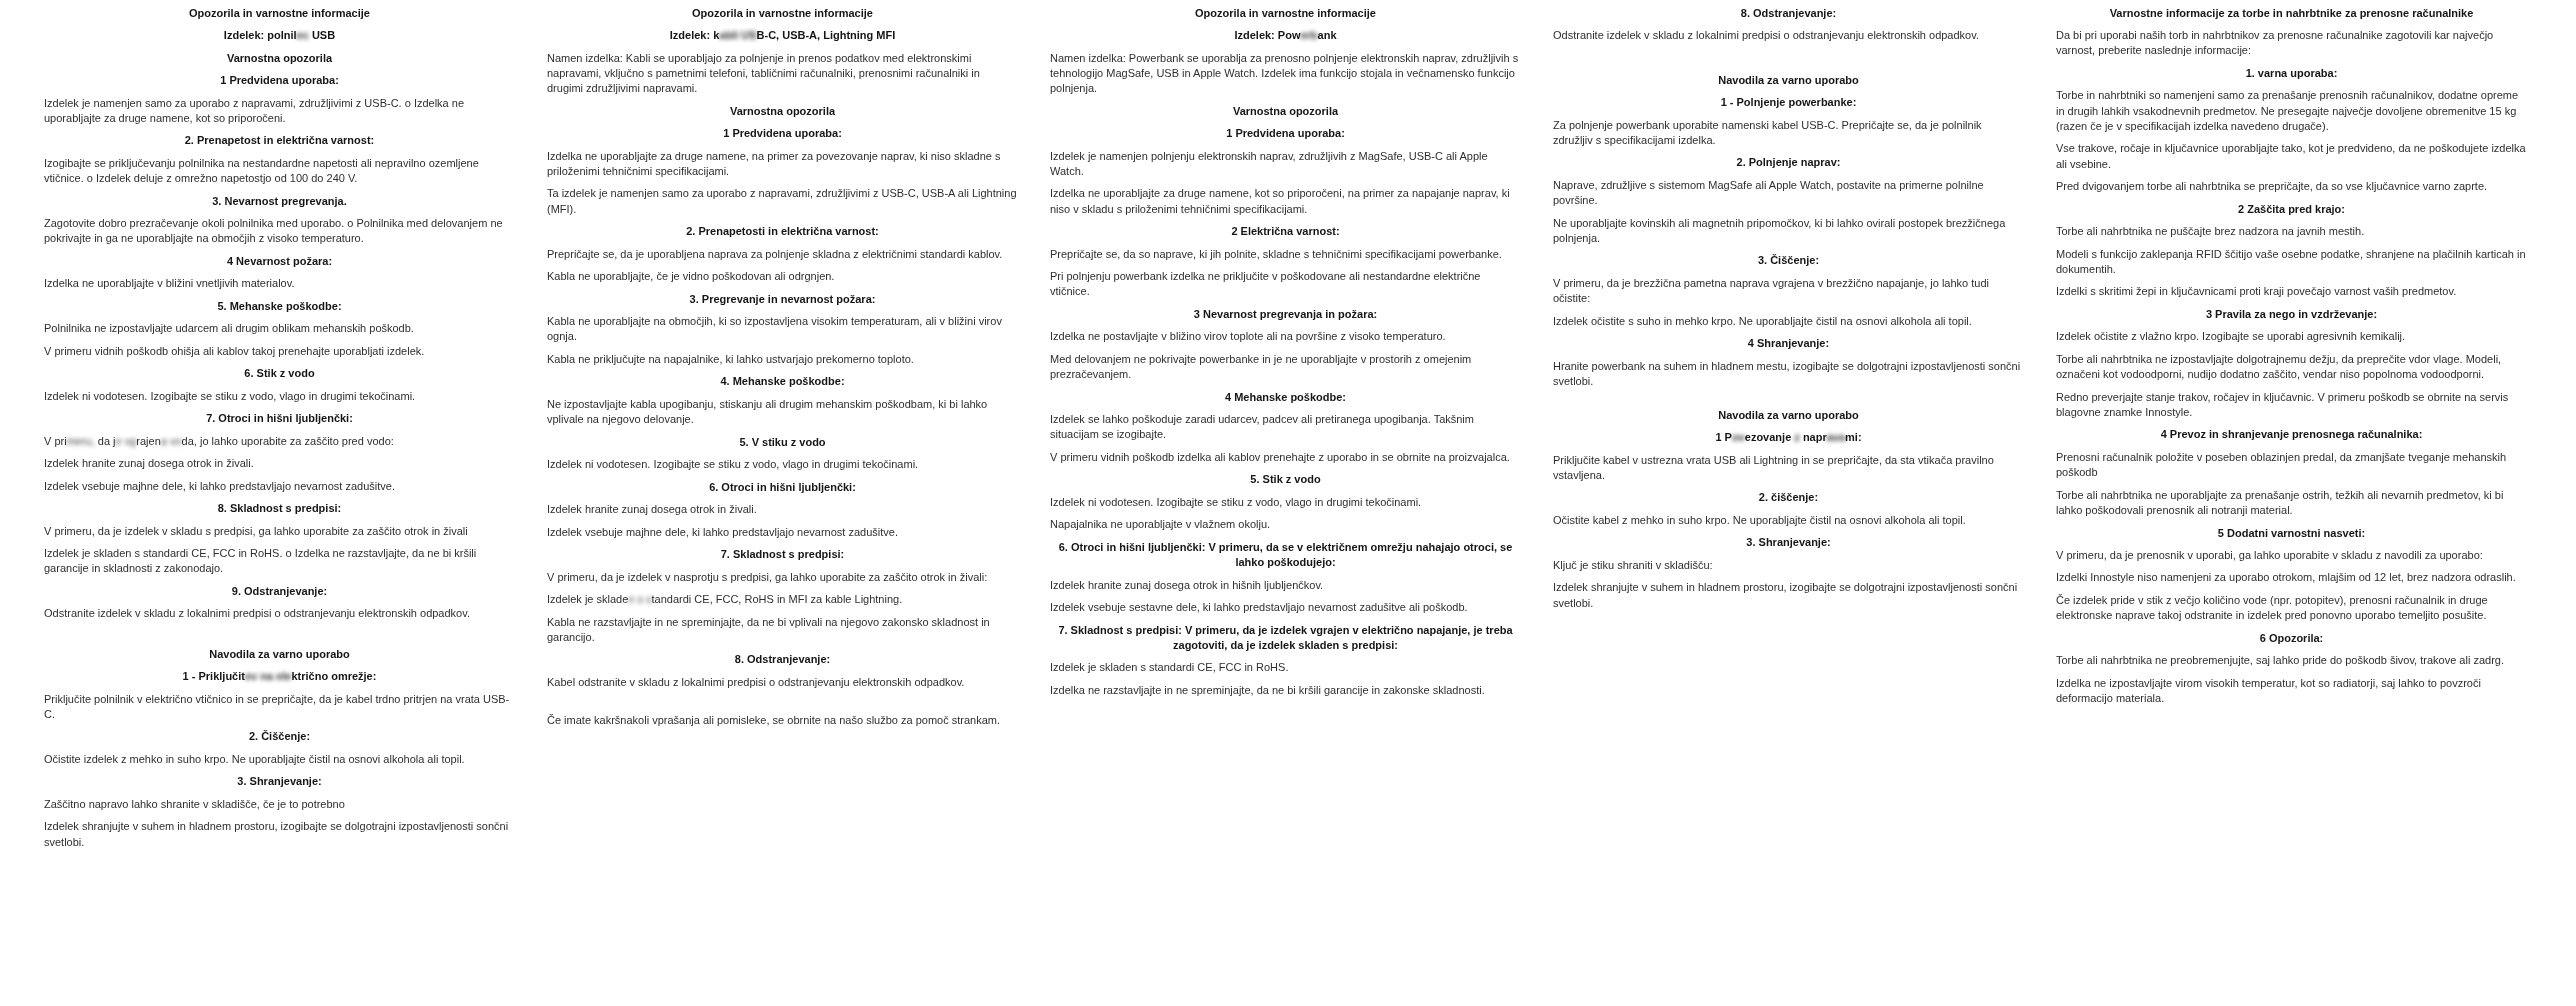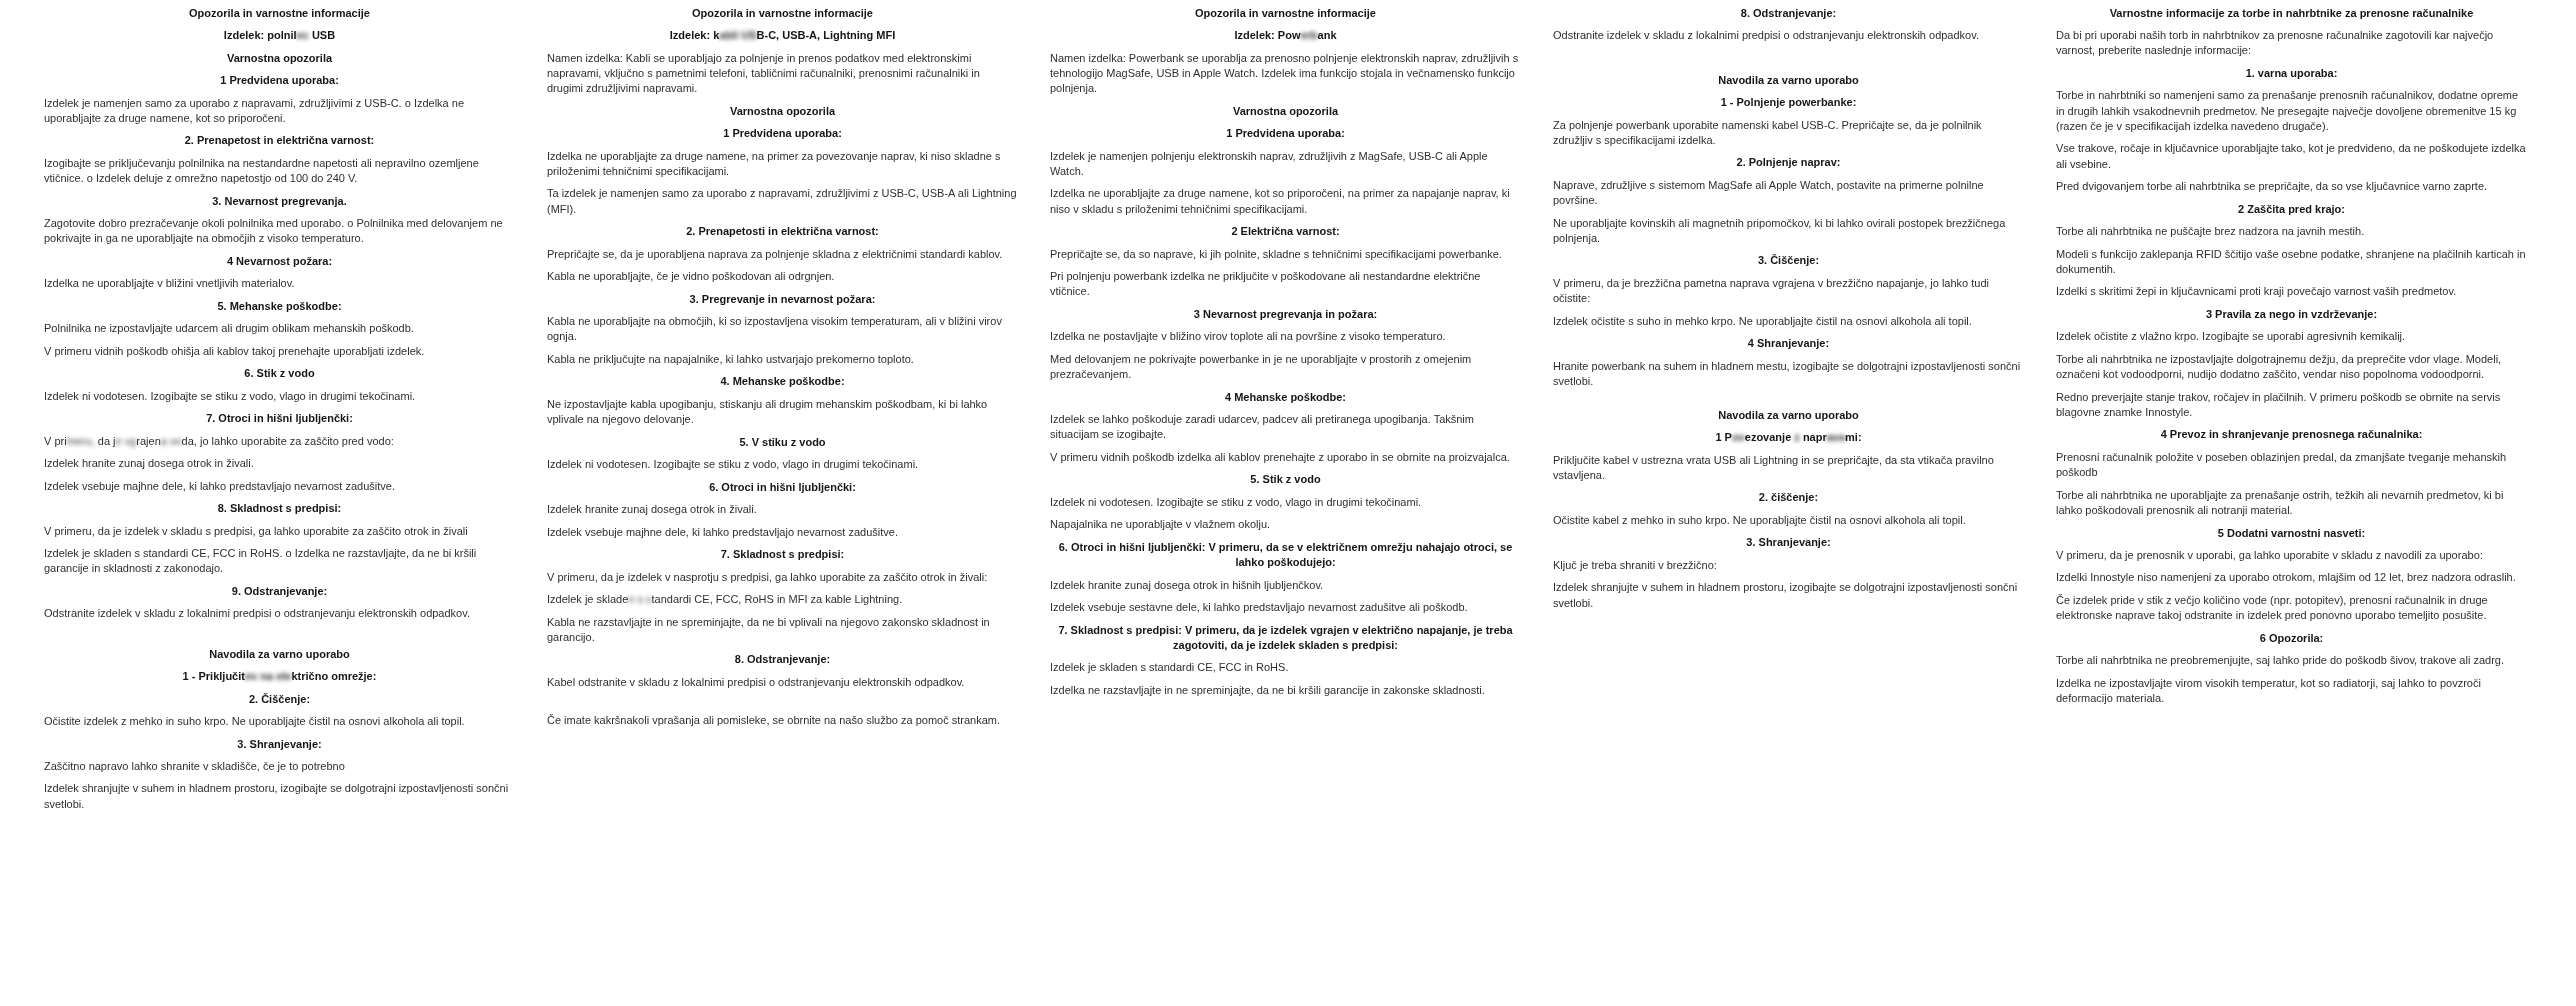--- a/index.html
+++ b/index.html
@@ -68,20 +68,21 @@
       <p class="p">Izdelek hranite zunaj dosega otrok in živali.</p>
       <p class="p">Izdelek vsebuje majhne dele, ki lahko predstavljajo nevarnost zadušitve.</p>
       <div class="h">8. Skladnost s predpisi:</div>
       <p class="p">V primeru, da je izdelek v skladu s predpisi, ga lahko uporabite za zaščito otrok in živali</p>
       <p class="p">Izdelek je skladen s standardi CE, FCC in RoHS. o Izdelka ne razstavljajte, da ne bi kršili garancije in skladnosti z zakonodajo.</p>
       <div class="h">9. Odstranjevanje:</div>
       <p class="p">Odstranite izdelek v skladu z lokalnimi predpisi o odstranjevanju elektronskih odpadkov.</p>
       <div class="gap" style="height: 17.7px;"></div>
       <div class="h">Navodila za varno uporabo</div>
       <div class="h">1 - Priključit<span class="redact">ev na ele</span>ktrično omrežje:</div>
+      <p class="p">Priključite polnilnik v električno vtičnico in se prepričajte, da je kabel trdno pritrjen na vrata USB-C.</p>
       <div class="h">2. Čiščenje:</div>
       <p class="p">Očistite izdelek z mehko in suho krpo. Ne uporabljajte čistil na osnovi alkohola ali topil.</p>
       <div class="h">3. Shranjevanje:</div>
       <p class="p">Zaščitno napravo lahko shranite v skladišče, če je to potrebno</p>
       <p class="p">Izdelek shranjujte v suhem in hladnem prostoru, izogibajte se dolgotrajni izpostavljenosti sončni svetlobi.</p>
     </div>
     <div class="col">
       <div class="h">Opozorila in varnostne informacije</div>
       <div class="h">Izdelek: k<span class="redact">abli US</span>B-C, USB-A, Lightning MFI</div>
       <p class="p">Namen izdelka: Kabli se uporabljajo za polnjenje in prenos podatkov med elektronskimi napravami, vključno s pametnimi telefoni, tabličnimi računalniki, prenosnimi računalniki in drugimi združljivimi napravami.</p>
@@ -153,38 +154,38 @@
       <p class="p">Izdelek očistite s suho in mehko krpo. Ne uporabljajte čistil na osnovi alkohola ali topil.</p>
       <div class="h">4 Shranjevanje:</div>
       <p class="p">Hranite powerbank na suhem in hladnem mestu, izogibajte se dolgotrajni izpostavljenosti sončni svetlobi.</p>
       <div class="gap" style="height: 11.3px;"></div>
       <div class="h">Navodila za varno uporabo</div>
       <div class="h">1 P<span class="redact">ov</span>ezovanje<span class="redact"> z </span>napr<span class="redact">ava</span>mi:</div>
       <p class="p">Priključite kabel v ustrezna vrata USB ali Lightning in se prepričajte, da sta vtikača pravilno vstavljena.</p>
       <div class="h">2. čiščenje:</div>
       <p class="p">Očistite kabel z mehko in suho krpo. Ne uporabljajte čistil na osnovi alkohola ali topil.</p>
       <div class="h">3. Shranjevanje:</div>
-      <p class="p">Ključ je treba shraniti v brezžično:</p>
+      <p class="p">Ključ je stiku shraniti v skladišču:</p>
       <p class="p">Izdelek shranjujte v suhem in hladnem prostoru, izogibajte se dolgotrajni izpostavljenosti sončni svetlobi.</p>
     </div>
     <div class="col">
       <div class="h">Varnostne informacije za torbe in nahrbtnike za prenosne računalnike</div>
       <p class="p">Da bi pri uporabi naših torb in nahrbtnikov za prenosne računalnike zagotovili kar največjo varnost, preberite naslednje informacije:</p>
       <div class="h">1. varna uporaba:</div>
       <p class="p">Torbe in nahrbtniki so namenjeni samo za prenašanje prenosnih računalnikov, dodatne opreme in drugih lahkih vsakodnevnih predmetov. Ne presegajte največje dovoljene obremenitve 15 kg (razen če je v specifikacijah izdelka navedeno drugače).</p>
       <p class="p">Vse trakove, ročaje in ključavnice uporabljajte tako, kot je predvideno, da ne poškodujete izdelka ali vsebine.</p>
       <p class="p">Pred dvigovanjem torbe ali nahrbtnika se prepričajte, da so vse ključavnice varno zaprte.</p>
       <div class="h">2 Zaščita pred krajo:</div>
       <p class="p">Torbe ali nahrbtnika ne puščajte brez nadzora na javnih mestih.</p>
       <p class="p">Modeli s funkcijo zaklepanja RFID ščitijo vaše osebne podatke, shranjene na plačilnih karticah in dokumentih.</p>
       <p class="p">Izdelki s skritimi žepi in ključavnicami proti kraji povečajo varnost vaših predmetov.</p>
       <div class="h">3 Pravila za nego in vzdrževanje:</div>
       <p class="p">Izdelek očistite z vlažno krpo. Izogibajte se uporabi agresivnih kemikalij.</p>
       <p class="p">Torbe ali nahrbtnika ne izpostavljajte dolgotrajnemu dežju, da preprečite vdor vlage. Modeli, označeni kot vodoodporni, nudijo dodatno zaščito, vendar niso popolnoma vodoodporni.</p>
-      <p class="p">Redno preverjajte stanje trakov, ročajev in plačilnih. V primeru poškodb se obrnite na servis blagovne znamke Innostyle.</p>
+      <p class="p">Redno preverjajte stanje trakov, ročajev in ključavnic. V primeru poškodb se obrnite na servis blagovne znamke Innostyle.</p>
       <div class="h">4 Prevoz in shranjevanje prenosnega računalnika:</div>
       <p class="p">Prenosni računalnik položite v poseben oblazinjen predal, da zmanjšate tveganje mehanskih poškodb</p>
       <p class="p">Torbe ali nahrbtnika ne uporabljajte za prenašanje ostrih, težkih ali nevarnih predmetov, ki bi lahko poškodovali prenosnik ali notranji material.</p>
       <div class="h">5 Dodatni varnostni nasveti:</div>
       <p class="p">V primeru, da je prenosnik v uporabi, ga lahko uporabite v skladu z navodili za uporabo:</p>
       <p class="p">Izdelki Innostyle niso namenjeni za uporabo otrokom, mlajšim od 12 let, brez nadzora odraslih.</p>
       <p class="p">Če izdelek pride v stik z večjo količino vode (npr. potopitev), prenosni računalnik in druge elektronske naprave takoj odstranite in izdelek pred ponovno uporabo temeljito posušite.</p>
       <div class="h">6 Opozorila:</div>
       <p class="p">Torbe ali nahrbtnika ne preobremenjujte, saj lahko pride do poškodb šivov, trakove ali zadrg.</p>
       <p class="p">Izdelka ne izpostavljajte virom visokih temperatur, kot so radiatorji, saj lahko to povzroči deformacijo materiala.</p>

